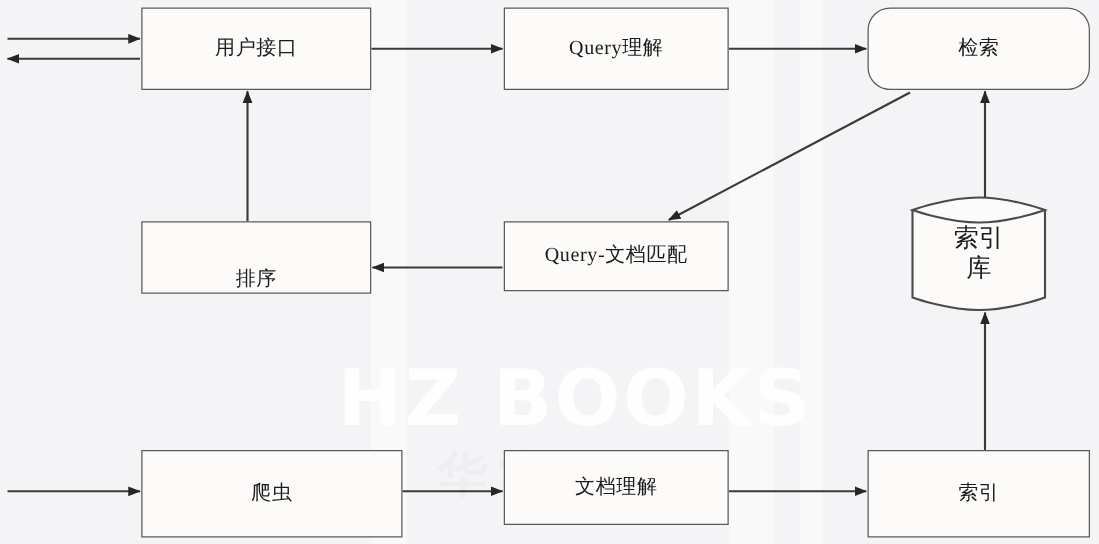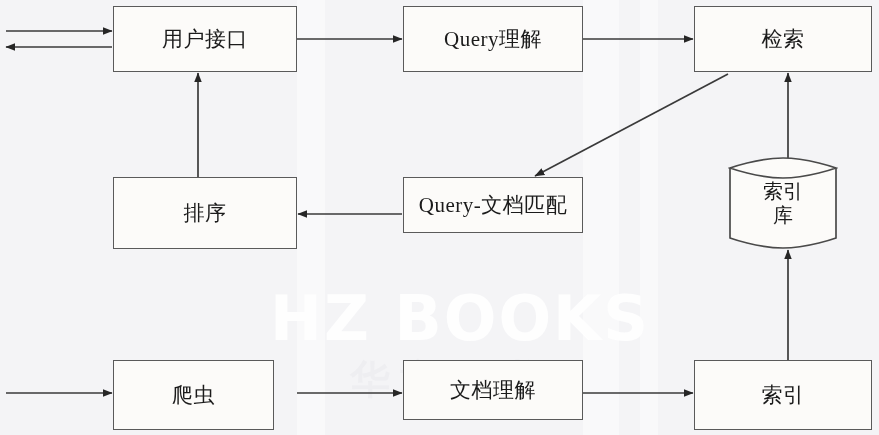--- a/index.html
+++ b/index.html
@@ -66,21 +66,21 @@
   }
   .node {
     position: absolute;
     box-sizing: border-box;
     background: #fcfbf9;
     border: 1.6px solid #5a5a5a;
     display: flex;
     align-items: center;
     justify-content: center;
     color: #1b1b1b;
-    font-size: 21px;
+    font-size: 16px;
     line-height: 1.18;
     text-align: center;
     letter-spacing: 0.5px;
   }
   .node-label {
     display: block;
   }
   
   .datastore {
     position: absolute;
@@ -152,42 +152,42 @@
   </svg>
 
   <div class="node" id="node-user-interface" style="left:113px;top:6px;width:184px;height:66px;">
     <span class="node-label">用户接口</span>
   </div>
 
   <div class="node" id="node-query-understanding" style="left:403px;top:6px;width:180px;height:66px;text-align:center;">
     <span class="node-label">Query理解</span>
   </div>
 
-  <div class="node" id="node-retrieval" style="left:694px;top:6px;width:178px;height:66px;">
+  <div class="node" id="node-retrieval" style="left:694px;top:6px;width:178px;height:66px;border-radius:18px;">
     <span class="node-label">检索</span>
   </div>
 
-  <div class="node" id="node-ranking" style="left:113px;top:177px;width:184px;height:72px;">
+  <div class="node" id="node-ranking" style="left:113px;top:177px;width:184px;height:58px;align-items:flex-end;">
     <span class="node-label">排序</span>
   </div>
 
   <div class="node" id="node-query-doc-match" style="left:403px;top:177px;width:180px;height:56px;">
     <span class="node-label">Query-文档匹配</span>
   </div>
 
   <div class="datastore" id="node-index-store" style="left:728px;top:156px;width:110px;height:94px;">
     <svg width="110" height="94" viewBox="0 0 110 94">
       <path d="M2,12 L2,82 C2,82 30,92 55,92 C80,92 108,82 108,82 L108,12" fill="#fcfbf9" stroke="#4a4a4a" stroke-width="1.7"></path>
       <path d="M2,12 C2,12 30,2 55,2 C80,2 108,12 108,12 C108,12 80,22 55,22 C30,22 2,12 2,12 z" fill="#fcfbf9" stroke="#4a4a4a" stroke-width="1.7"></path>
     </svg>
     <div class="ds-label">索引
 库</div>
   </div>
 
-  <div class="node" id="node-crawler" style="left:113px;top:360px;width:161px;height:70px;">
+  <div class="node" id="node-crawler" style="left:113px;top:360px;width:209px;height:70px;">
     <span class="node-label">爬虫</span>
   </div>
 
   <div class="node" id="node-doc-understanding" style="left:403px;top:360px;width:180px;height:60px;">
     <span class="node-label">文档理解</span>
   </div>
 
   <div class="node" id="node-index" style="left:694px;top:360px;width:178px;height:70px;">
     <span class="node-label">索引</span>
   </div>

